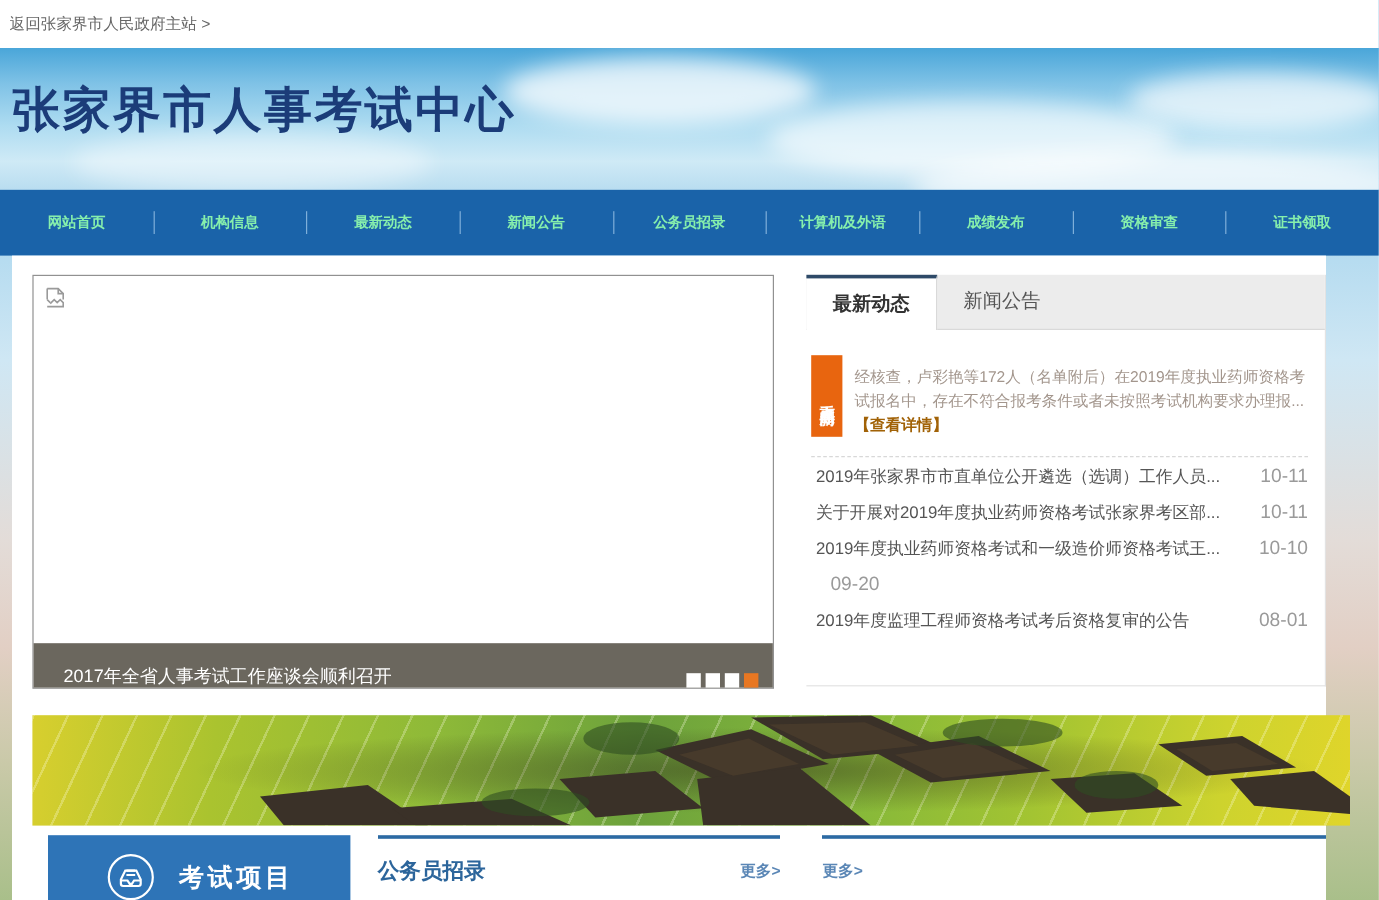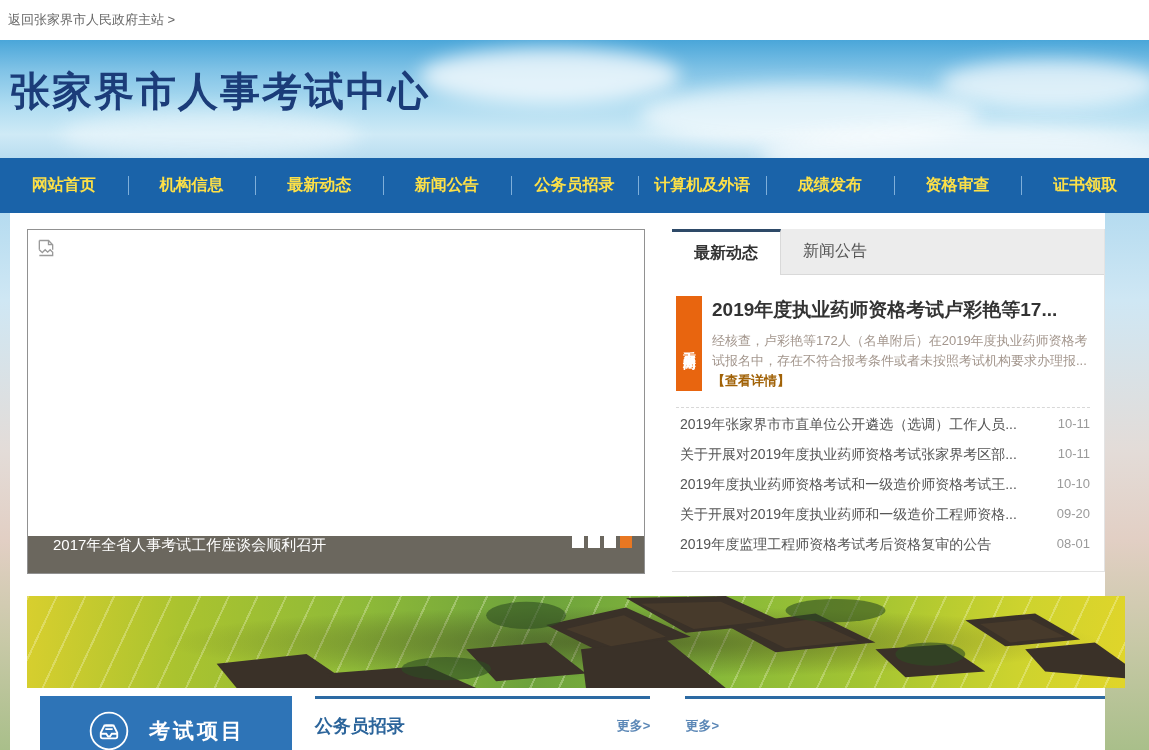--- a/index.html
+++ b/index.html
@@ -18,31 +18,31 @@
   .cloud.c1 { width:260px; height:56px; left:420px; top:8px; }
   .cloud.c2 { width:340px; height:64px; left:640px; top:44px; opacity:.8; }
   .cloud.c3 { width:220px; height:48px; left:940px; top:20px; opacity:.9; }
   .cloud.c4 { width:300px; height:50px; left:60px; top:70px; opacity:.55; }
   .cloud.c5 { width:420px; height:60px; left:760px; top:86px; opacity:.85; }
   .site-title { position:absolute; left:10px; top:24px; font-size:40px; font-weight:bold;
     color:#1b3c79; letter-spacing:2px; }
   
   .nav { height:55px; background:#1a63a9; display:flex; align-items:stretch; }
   .nav-item { flex:1; display:flex; align-items:center; justify-content:center; position:relative;
-    color:#fde047; font-size:16px; font-weight:bold; cursor:pointer; }
+    color:#86efac; font-size:12px; font-weight:bold; cursor:pointer; }
   .nav-item + .nav-item::before { content:""; position:absolute; left:0; top:18px; width:1px; height:19px;
     background:rgba(160,200,235,0.75); }
   
   .main { width:1095px; margin-left:10px; background:#fff; padding:16px 0 0 17px; overflow:visible; }
   .content-row { display:flex; }
   
   .carousel { width:618px; height:345px; border:1px solid #919191; background:#fff; position:relative; }
   .broken-icon { position:absolute; left:8px; top:8px; width:20px; height:20px; color:#9a9a9a; }
   .caption-bar { position:absolute; left:0; right:0; bottom:0; height:37px; background:#6b675e;
-    display:flex; align-items:flex-start; padding:0 12px 0 25px; }
+    display:flex; align-items:flex-end; padding:0 12px 0 25px; }
   .caption-bar .cap { color:#fff; font-size:15px; flex:1; white-space:nowrap; overflow:hidden; }
   .dots { display:flex; gap:4px; }
   .dot { width:12px; height:12px; background:#fff; cursor:pointer; }
   .dot.active { background:#e87722; }
   
   .news-panel { width:433px; margin-left:27px; height:343px; border-right:1px solid #e3e3e3;
     border-bottom:1px solid #e3e3e3; }
   .tabs { display:flex; height:46px; background:#ececec; border-bottom:1px solid #d9d9d9; }
   .tab { padding:0 22px; display:flex; align-items:center; font-size:16px; color:#555; cursor:pointer; }
   .tab.active { background:#fff; border-top:3px solid #2e4a68; border-right:1px solid #d9d9d9;
@@ -53,21 +53,21 @@
     letter-spacing:2px; line-height:26px; }
   .featured-body { margin-left:10px; flex:1; }
   .featured-title { font-size:19px; font-weight:bold; color:#333; cursor:pointer; white-space:nowrap;
     overflow:hidden; margin-top:1px; }
   .featured-sum { margin-top:8px; font-size:13px; line-height:20px; color:#a3968d; }
   .featured-sum a { color:#a16207; text-decoration:none; font-weight:bold; }
   .dashed-div { border-top:1px dashed #d8d8d8; margin:16px 14px 0 4px; }
   .news-list { list-style:none; margin:8px 14px 0 8px; }
   .news-list li { display:flex; align-items:flex-start; height:30px; cursor:pointer; }
   .news-list .t { flex:1; font-size:14px; color:#555; white-space:nowrap; overflow:hidden; }
-  .news-list .d { font-size:13px; color:#9a9a9a; margin-left:12px; }
+  .news-list .d { font-size:16px; color:#9a9a9a; margin-left:12px; }
   
   .banner { width:1098px; height:92px; margin-top:22px; position:relative; overflow:hidden;
     background:
       radial-gradient(ellipse at 55% 50%, rgba(45,35,22,0.45) 0%, rgba(45,35,22,0) 55%),
       repeating-linear-gradient(115deg, rgba(255,255,230,0.28) 0 2px, rgba(0,0,0,0) 2px 26px),
       linear-gradient(95deg,#d8cf2e 0%,#aac32f 14%,#8fba38 30%,#6da23c 46%,#85b83a 62%,#a3c432 76%,#cdd32e 90%,#e0d52a 100%);
   }
   .banner svg { position:absolute; inset:0; width:100%; height:100%; }
   
   .bottom-row { display:flex; margin-top:8px; height:70px; }
@@ -134,42 +134,40 @@
 
     <div class="news-panel">
       <div class="tabs">
         <div class="tab active">最新动态</div>
         <div class="tab">新闻公告</div>
       </div>
 
       <div class="featured">
         <div class="badge">重点新闻</div>
         <div class="featured-body">
-          <div class="featured-title">2019年度执业药师资格考试卢彩艳等17...</div>
           <div class="featured-sum"><span>经核查，卢彩艳等172人（名单附后）在2019年度执业药师资格考试报名中，存在不符合报考条件或者未按照考试机构要求办理报...</span> <a href="#">【查看详情】</a></div>
         </div>
       </div>
 
       <div class="dashed-div"></div>
 
       <ul class="news-list">
         <li>
           <span class="t">2019年张家界市市直单位公开遴选（选调）工作人员...</span>
           <span class="d">10-11</span>
         </li>
         <li>
           <span class="t">关于开展对2019年度执业药师资格考试张家界考区部...</span>
           <span class="d">10-11</span>
         </li>
         <li>
           <span class="t">2019年度执业药师资格考试和一级造价师资格考试王...</span>
           <span class="d">10-10</span>
         </li>
         <li>
-          <span class="t">关于开展对2019年度执业药师和一级造价工程师资格...</span>
           <span class="d">09-20</span>
         </li>
         <li>
           <span class="t">2019年度监理工程师资格考试考后资格复审的公告</span>
           <span class="d">08-01</span>
         </li>
       </ul>
     </div>
   </div>
 

